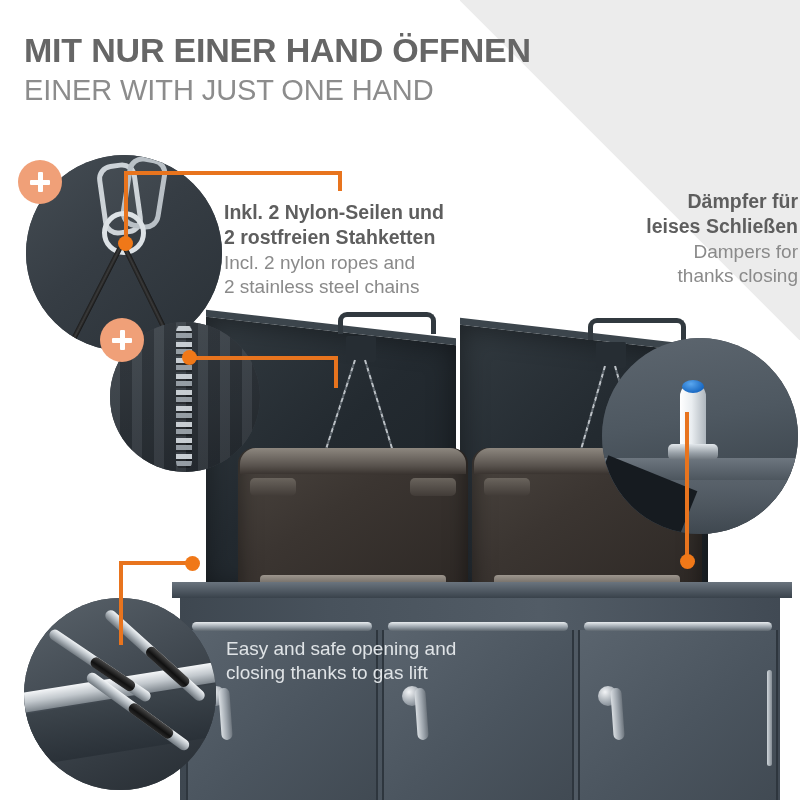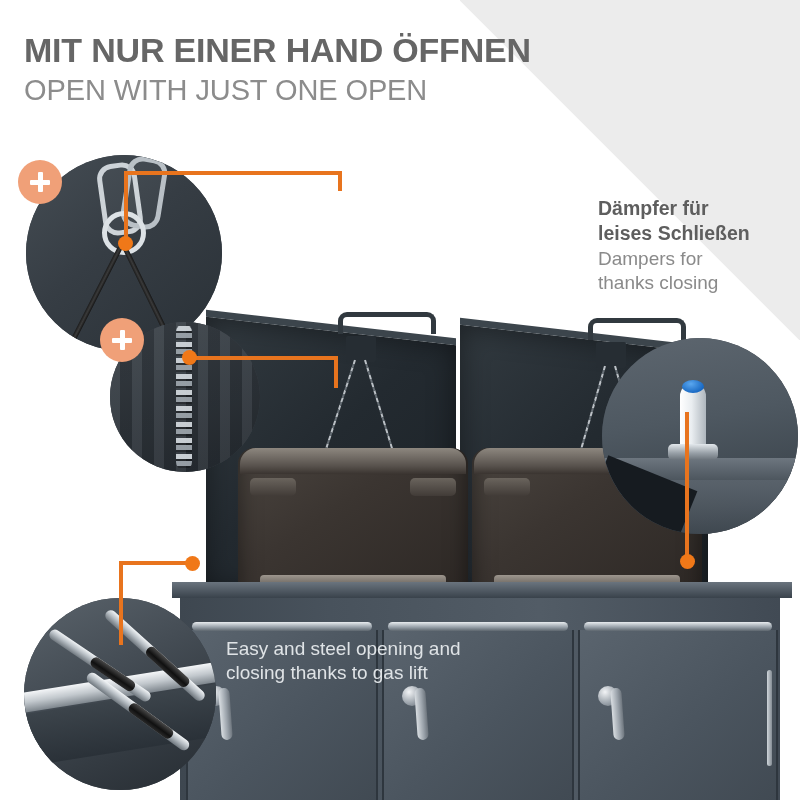--- a/index.html
+++ b/index.html
@@ -439,33 +439,33 @@
     font-weight: normal;
     color: #8a8a8a;
     line-height: 1.28;
     white-space: pre-line;
     margin-top: 1px;
   }
   .callout.on-photo .co-de { color: #ffffff; }
   .callout.on-photo .co-en { color: #dfe3e6; }
 
   .callout.rope-txt  { left: 224px; top: 200px; width: 270px; }
-  .callout.damp-txt  { left: 598px; top: 196px; width: 200px; text-align: left; }
+  .callout.damp-txt  { left: 598px; top: 189px; width: 200px; text-align: right; }
   .callout.strut-txt { left: 226px; top: 636px; width: 320px; }
 </style>
 </head>
 <body>
 
 <div id="stage">
 
   <div class="bg-wedge"></div>
 
   <div class="title-block">
     <div class="title-de">MIT NUR EINER HAND ÖFFNEN</div>
-    <div class="title-en">OPEN WITH JUST ONE OPEN</div>
+    <div class="title-en">EINER WITH JUST ONE HAND</div>
   </div>
 
   <div class="photo">
 
     <div class="lid l1"></div>
 
     <div class="lid l2"></div>
 
     <div class="lid-handle h1"></div>
     <div class="lid-handle h2"></div>
@@ -565,26 +565,32 @@
   <div class="oline" style="left:334px; top:356px; width:4px; height:32px;"></div>
   <div class="odot" style="left:182px; top:350px;"></div>
 
   <div class="oline" style="left:119px; top:561px; width:72px; height:4px;"></div>
   <div class="oline" style="left:119px; top:561px; width:4px; height:84px;"></div>
   <div class="odot" style="left:185px; top:556px;"></div>
 
   <div class="oline" style="left:685px; top:412px; width:4px; height:152px;"></div>
   <div class="odot" style="left:680px; top:554px;"></div>
 
+  <div class="callout rope-txt">
+    <div class="co-de">Inkl. 2 Nylon-Seilen und
+2 rostfreien Stahketten</div>
+    <div class="co-en">Incl. 2 nylon ropes and
+2 stainless steel chains</div>
+  </div>
 
   <div class="callout damp-txt">
     <div class="co-de">Dämpfer für
 leises Schließen</div>
     <div class="co-en">Dampers for
 thanks closing</div>
   </div>
 
   <div class="callout strut-txt on-photo">
-    <div class="co-en">Easy and steel opening and
+    <div class="co-en">Easy and safe opening and
 closing thanks to gas lift</div>
   </div>
 
 </div>
 
 </body></html>

